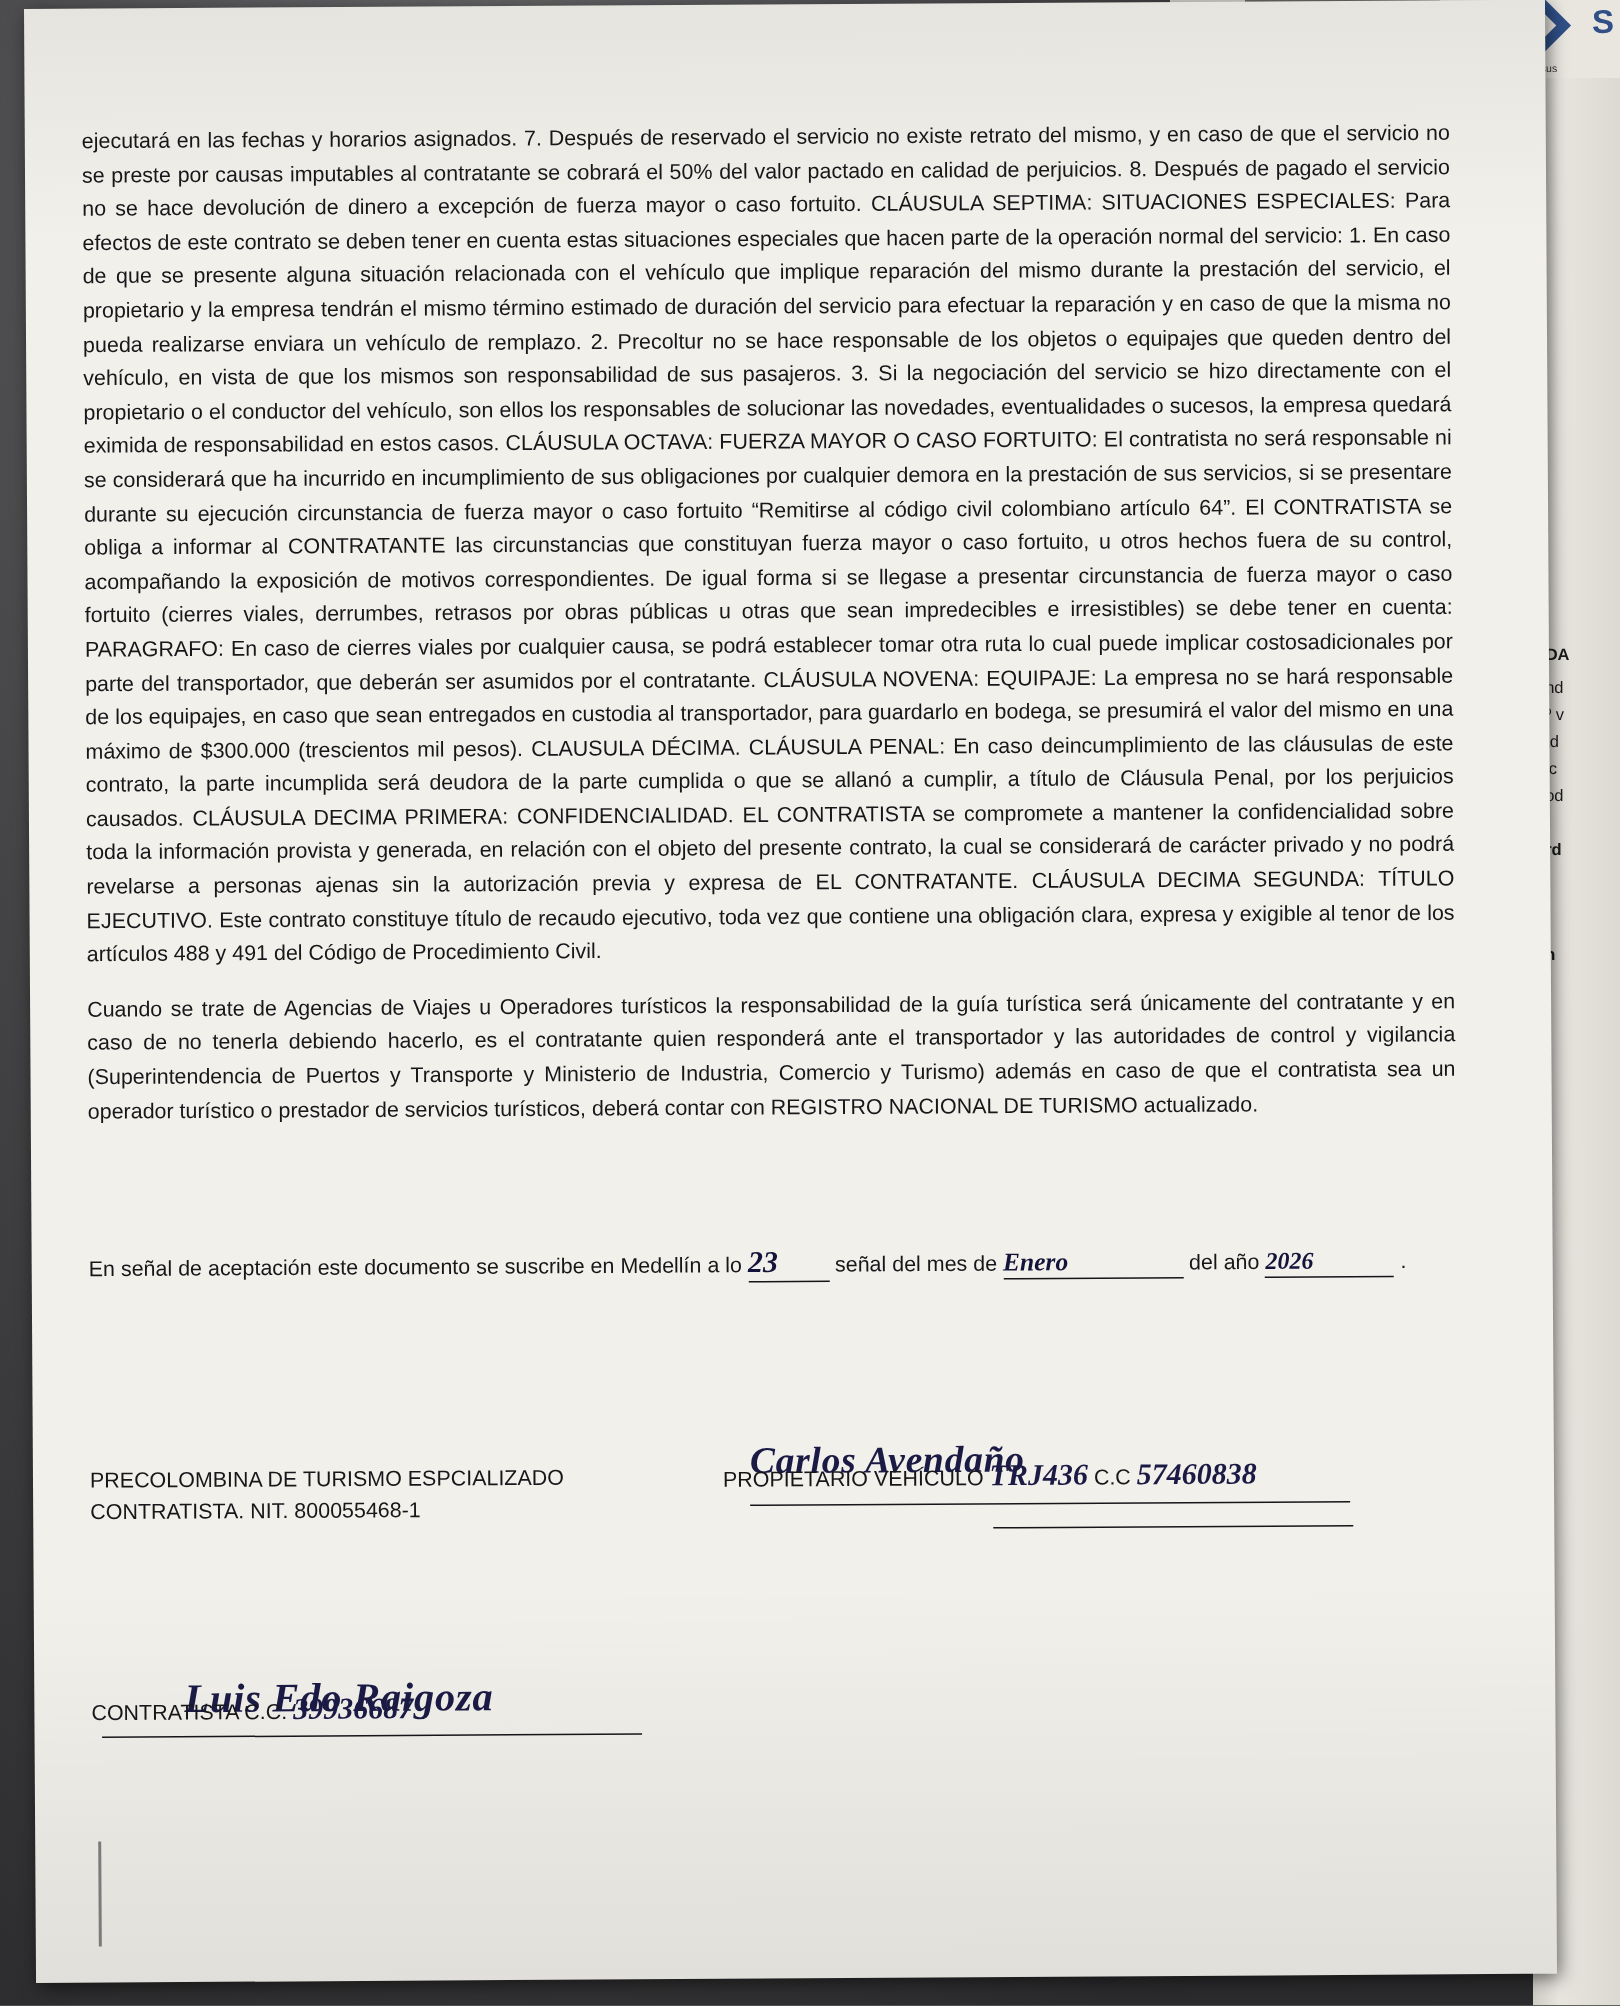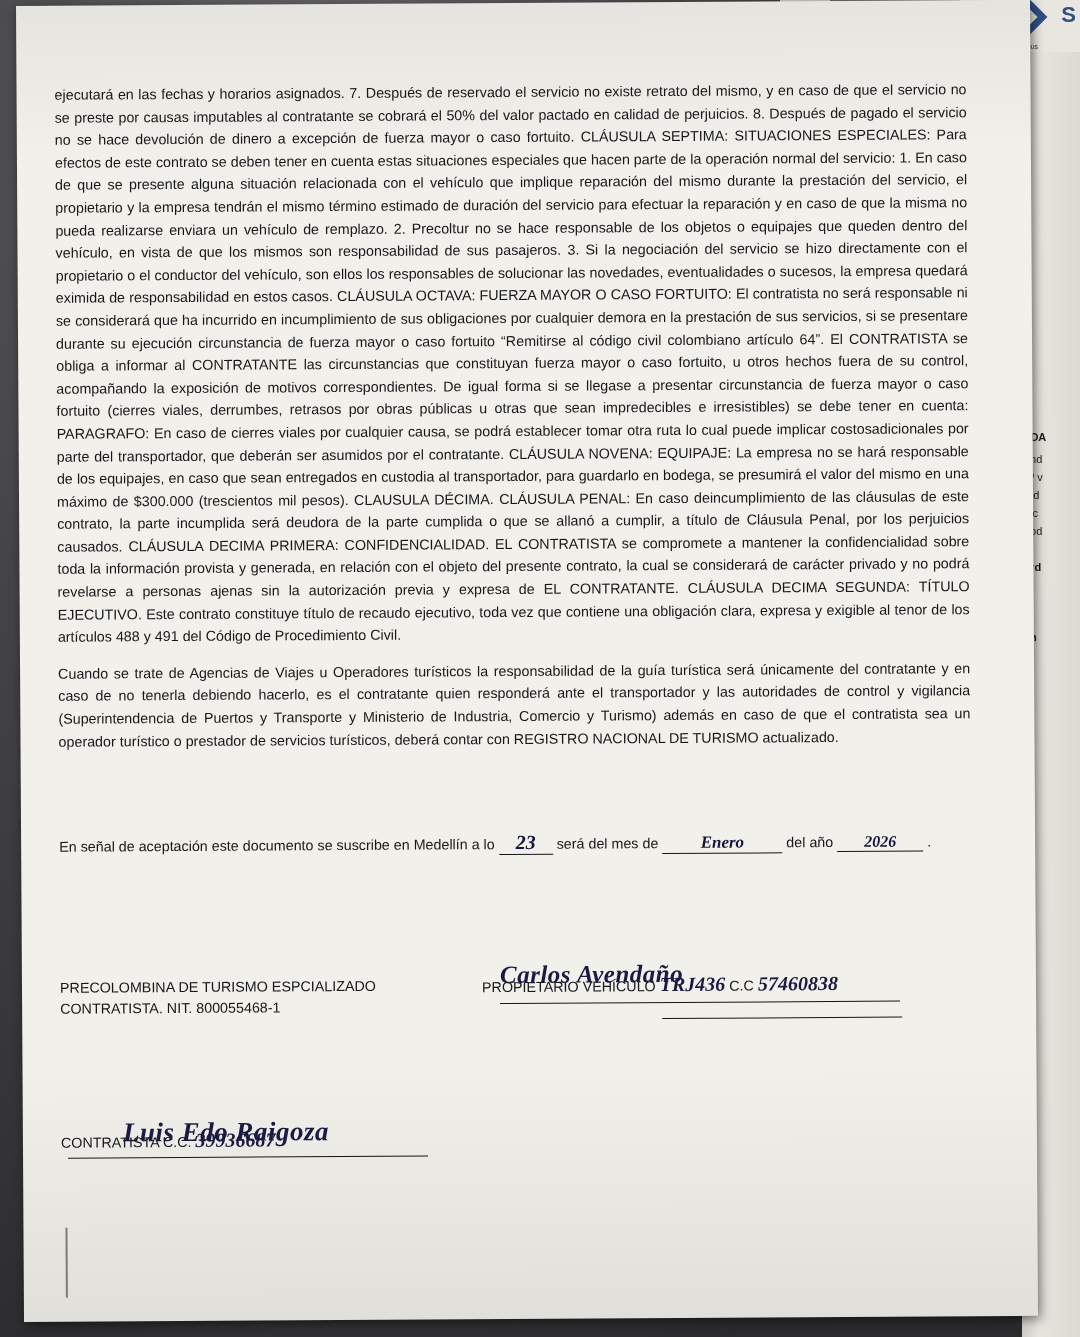--- a/index.html
+++ b/index.html
@@ -145,21 +145,20 @@
   }
   .ink {
     font-family: "Liberation Serif", serif;
     color: #14143a;
     font-style: italic;
     font-weight: bold;
   }
   .u-line {
     display: inline-block;
     border-bottom: 1.4px solid #15151a;
-    text-align: center;
   }
 
   .blk {
     position: absolute;
     font-size: 14.3px;
     line-height: 21px;
     color: #17171a;
     white-space: nowrap;
   }
 
@@ -250,21 +249,21 @@
   <div class="page-sheet">
 
     <div class="doc-body">
       <p class="para">ejecutará en las fechas y horarios asignados.  7. Después de reservado el servicio no existe retrato del mismo, y en caso de que el servicio no se preste por causas imputables al contratante se cobrará el 50% del valor pactado en calidad de perjuicios. 8. Después de pagado el servicio no se hace devolución de dinero a excepción de fuerza mayor o caso fortuito. CLÁUSULA SEPTIMA: SITUACIONES ESPECIALES: Para efectos de este contrato se deben tener en cuenta estas situaciones especiales que hacen parte de la operación normal del servicio: 1. En caso de que se presente alguna situación relacionada con el vehículo que implique reparación del mismo durante la prestación del servicio, el propietario y la empresa tendrán el mismo término estimado de duración del servicio para efectuar la reparación y en caso de que la misma no pueda realizarse enviara un vehículo de remplazo. 2. Precoltur no se hace responsable de los objetos o equipajes que queden dentro del vehículo, en vista de que los mismos son responsabilidad de sus pasajeros. 3. Si la negociación del servicio se hizo directamente con el propietario o el conductor del vehículo, son ellos los responsables de solucionar las novedades, eventualidades o sucesos, la empresa quedará eximida de responsabilidad en estos casos. CLÁUSULA OCTAVA: FUERZA MAYOR O CASO FORTUITO: El contratista no será responsable ni se considerará que ha incurrido en incumplimiento de sus obligaciones por cualquier demora en la prestación de sus servicios, si se presentare durante su ejecución circunstancia de fuerza mayor o caso fortuito “Remitirse al código civil colombiano artículo 64”. El CONTRATISTA se obliga a informar al CONTRATANTE las circunstancias que constituyan fuerza mayor o caso fortuito, u otros hechos fuera de su control, acompañando la exposición de motivos correspondientes. De igual forma si se llegase a presentar circunstancia de fuerza mayor o caso fortuito (cierres viales, derrumbes, retrasos por obras públicas u otras que sean impredecibles e irresistibles) se debe tener en cuenta: PARAGRAFO: En caso de cierres viales por cualquier causa, se podrá establecer tomar otra ruta lo cual puede implicar costosadicionales por parte del transportador, que deberán ser asumidos por el contratante. CLÁUSULA NOVENA: EQUIPAJE: La empresa no se hará responsable de los equipajes, en caso que sean entregados en custodia al transportador, para guardarlo en bodega, se presumirá el valor del mismo en una máximo de $300.000 (trescientos mil pesos). CLAUSULA DÉCIMA. CLÁUSULA PENAL: En caso deincumplimiento de las cláusulas de este contrato, la parte incumplida será deudora de la parte cumplida o que se allanó a cumplir, a título de Cláusula Penal, por los perjuicios causados. CLÁUSULA DECIMA PRIMERA: CONFIDENCIALIDAD. EL CONTRATISTA se compromete a mantener la confidencialidad sobre toda la información provista y generada, en relación con el objeto del presente contrato, la cual se considerará de carácter privado y no podrá revelarse a personas ajenas sin la autorización previa y expresa de EL CONTRATANTE. CLÁUSULA DECIMA SEGUNDA: TÍTULO EJECUTIVO. Este contrato constituye título de recaudo ejecutivo, toda vez que contiene una obligación clara, expresa y exigible al tenor de los artículos 488 y 491 del Código de Procedimiento Civil.</p>
       <p class="para">Cuando se trate de Agencias de Viajes u Operadores turísticos la responsabilidad de la guía turística será únicamente del contratante y en caso de no tenerla debiendo hacerlo, es el contratante quien responderá ante el transportador y las autoridades de control y vigilancia (Superintendencia de Puertos y Transporte y Ministerio de Industria, Comercio y Turismo) además en caso de que el contratista sea un operador turístico o prestador de servicios turísticos, deberá contar con REGISTRO NACIONAL DE TURISMO actualizado.</p>
     </div>
 
     <div class="sign-line-row">
       <span>En señal de aceptación este documento se suscribe en Medellín a lo</span>
       <span class="u-line ink" style="width:54px; font-size:20px;">23</span>
-      <span>será del mes de</span>
+      <span>señal del mes de</span>
       <span class="u-line ink" style="width:120px; font-size:17px;">Enero</span>
       <span>del año</span>
       <span class="u-line ink" style="width:86px; font-size:16px;">2026</span>
       <span>.</span>
     </div>
 
     <div class="blk" id="company-block">
       <div>PRECOLOMBINA DE TURISMO ESPCIALIZADO</div>
       <div>CONTRATISTA.  NIT. 800055468-1</div>
     </div>

